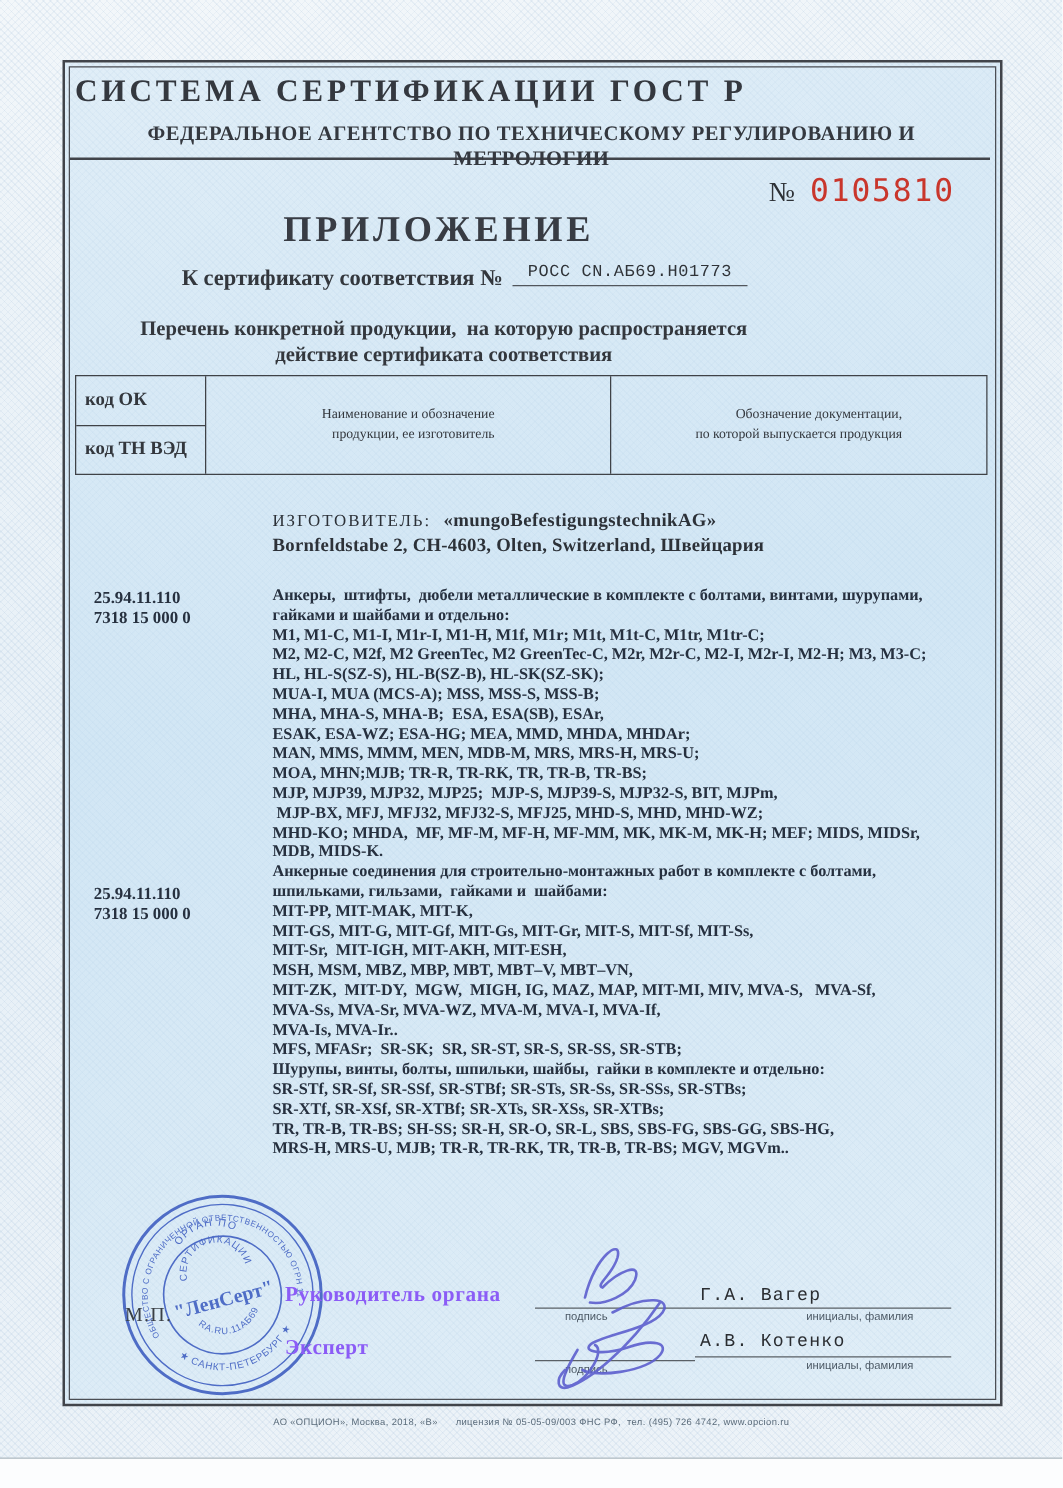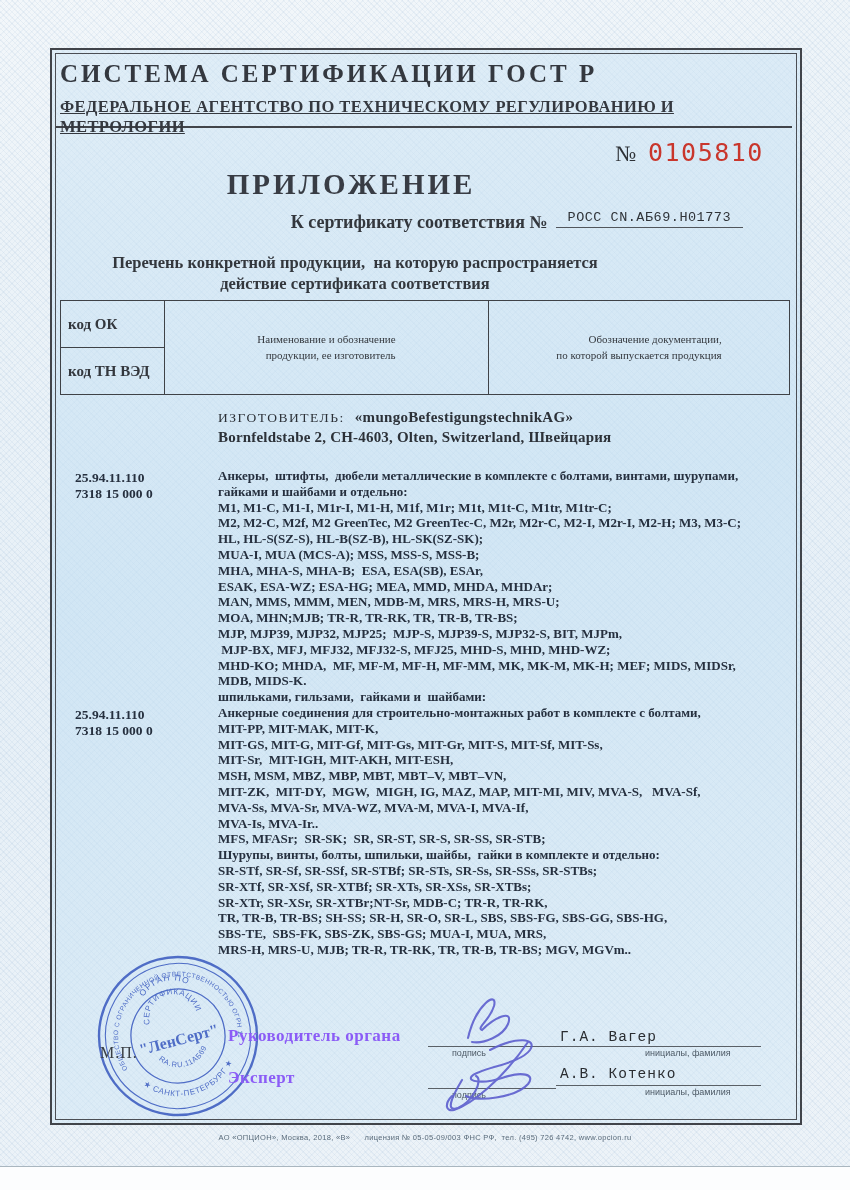--- a/index.html
+++ b/index.html
@@ -31,52 +31,52 @@
   }
   .head-divider{
     position:absolute;left:56px;top:126px;width:736px;height:2px;background:#41444a;
   }
   
   .h-title{
     position:absolute;left:60px;top:60px;width:730px;text-align:left;
     font-size:25px;font-weight:bold;letter-spacing:3px;color:#34383f;
   }
   .h-sub{
-    position:absolute;left:60px;top:97px;width:730px;text-align:left;
-    font-size:16.5px;font-weight:bold;letter-spacing:.4px;color:#34383f;text-decoration:underline;
+    position:absolute;left:60px;top:97px;width:730px;text-align:center;
+    font-size:16.5px;font-weight:bold;letter-spacing:.4px;color:#34383f;
   }
   
   .num-row{position:absolute;left:615px;top:138px;display:flex;align-items:baseline;}
   .num-sign{font-size:22px;color:#2e3237;margin-right:12px;}
   .num-val{font-family:"DejaVu Sans Mono", monospace;font-size:25px;color:#c9362c;letter-spacing:1.5px;}
   
   .apx-title{
     position:absolute;left:0;top:168px;width:702px;text-align:center;
     font-size:29px;font-weight:bold;letter-spacing:3px;color:#383c44;
   }
   
   .cert-row{
-    position:absolute;left:0;top:212px;width:743px;text-align:right;white-space:nowrap;
+    position:absolute;left:0;top:212px;width:743px;text-align:center;white-space:nowrap;
   }
   .cert-label{font-size:18px;font-weight:bold;color:#33373d;}
   .cert-value{
     display:inline-block;font-family:"Liberation Mono", monospace;font-size:13.5px;
     color:#2f3338;letter-spacing:.5px;border-bottom:1.4px solid #51565c;
     padding:0 12px 2px;position:relative;top:-7px;margin-left:4px;
   }
   
   .sub1,.sub2{
     position:absolute;left:0;width:710px;text-align:center;
     font-size:16.5px;font-weight:bold;color:#33373d;white-space:pre;
   }
   .sub1{top:253px;}
   .sub2{top:274px;}
   
   .thead{
-    position:absolute;left:60px;top:300px;width:730px;height:95px;
+    position:absolute;left:60px;top:300px;width:730px;height:80px;
     border:1.6px solid #3f4247;display:grid;grid-template-columns:104px 324px 1fr;
     box-sizing:border-box;color:#33373d;
   }
   .thead .c1{border-right:1.3px solid #3f4247;display:flex;flex-direction:column;}
   .thead .c1 .half{flex:1;display:flex;align-items:center;padding-left:7px;font-size:15px;font-weight:bold;}
   .thead .c1 .half:first-child{border-bottom:1.3px solid #3f4247;}
   .thead .c2{border-right:1.3px solid #3f4247;}
   .thead .c2,.thead .c3{
     display:flex;align-items:center;justify-content:center;text-align:right;
     font-size:11px;font-weight:normal;white-space:pre-line;line-height:1.45;
@@ -188,36 +188,34 @@
         <div class="pline"> MJP-BX, MFJ, MFJ32, MFJ32-S, MFJ25, MHD-S, MHD, MHD-WZ;</div>
         <div class="pline">MHD-KO; MHDA,  MF, MF-M, MF-H, MF-MM, MK, MK-M, MK-H; MEF; MIDS, MIDSr,</div>
         <div class="pline">MDB, MIDS-K.</div>
       </div>
   </div>
   <div class="block b2">
     <div class="codes" style="white-space: pre;">25.94.11.110
 7318 15 000 0</div>
     <div class="lines">
 
-    <div class="pline">шпильками, гильзами,  гайками и  шайбами:</div>
-        <div class="pline">Анкерные соединения для строительно-монтажных работ в комплекте с болтами,</div>
+    <div class="pline">Анкерные соединения для строительно-монтажных работ в комплекте с болтами,</div>
+        <div class="pline">шпильками, гильзами,  гайками и  шайбами:</div>
         <div class="pline">MIT-PP, MIT-MAK, MIT-K,</div>
         <div class="pline">MIT-GS, MIT-G, MIT-Gf, MIT-Gs, MIT-Gr, MIT-S, MIT-Sf, MIT-Ss,</div>
         <div class="pline">MIT-Sr,  MIT-IGH, MIT-AKH, MIT-ESH,</div>
         <div class="pline">MSH, MSM, MBZ, MBP, MBT, MBT–V, MBT–VN,</div>
         <div class="pline">MIT-ZK,  MIT-DY,  MGW,  MIGH, IG, MAZ, MAP, MIT-MI, MIV, MVA-S,   MVA-Sf,</div>
         <div class="pline">MVA-Ss, MVA-Sr, MVA-WZ, MVA-M, MVA-I, MVA-If,</div>
         <div class="pline">MVA-Is, MVA-Ir..</div>
         <div class="pline">MFS, MFASr;  SR-SK;  SR, SR-ST, SR-S, SR-SS, SR-STB;</div>
         <div class="pline">Шурупы, винты, болты, шпильки, шайбы,  гайки в комплекте и отдельно:</div>
         <div class="pline">SR-STf, SR-Sf, SR-SSf, SR-STBf; SR-STs, SR-Ss, SR-SSs, SR-STBs;</div>
         <div class="pline">SR-XTf, SR-XSf, SR-XTBf; SR-XTs, SR-XSs, SR-XTBs;</div>
-        <div class="pline">SR-XTr, SR-XSr, SR-XTBr;NT-Sr, MDB-C; TR-R, TR-RK,</div>
         <div class="pline">TR, TR-B, TR-BS; SH-SS; SR-H, SR-O, SR-L, SBS, SBS-FG, SBS-GG, SBS-HG,</div>
-        <div class="pline">SBS-TE,  SBS-FK, SBS-ZK, SBS-GS; MUA-I, MUA, MRS,</div>
         <div class="pline">MRS-H, MRS-U, MJB; TR-R, TR-RK, TR, TR-B, TR-BS; MGV, MGVm..</div>
       </div>
   </div>
 </div>
 
 <svg class="stamp" width="176" height="176" viewBox="-88 -88 176 176">
   <defs>
     <path id="arcTop" d="M -57 19 A 60 60 0 1 1 57 19"></path>
     <path id="arcBottom" d="M -44 41 A 60 60 0 0 0 44 41"></path>
     <path id="arcIn1" d="M -31 -12 A 33 33 0 1 1 31 -12"></path>

